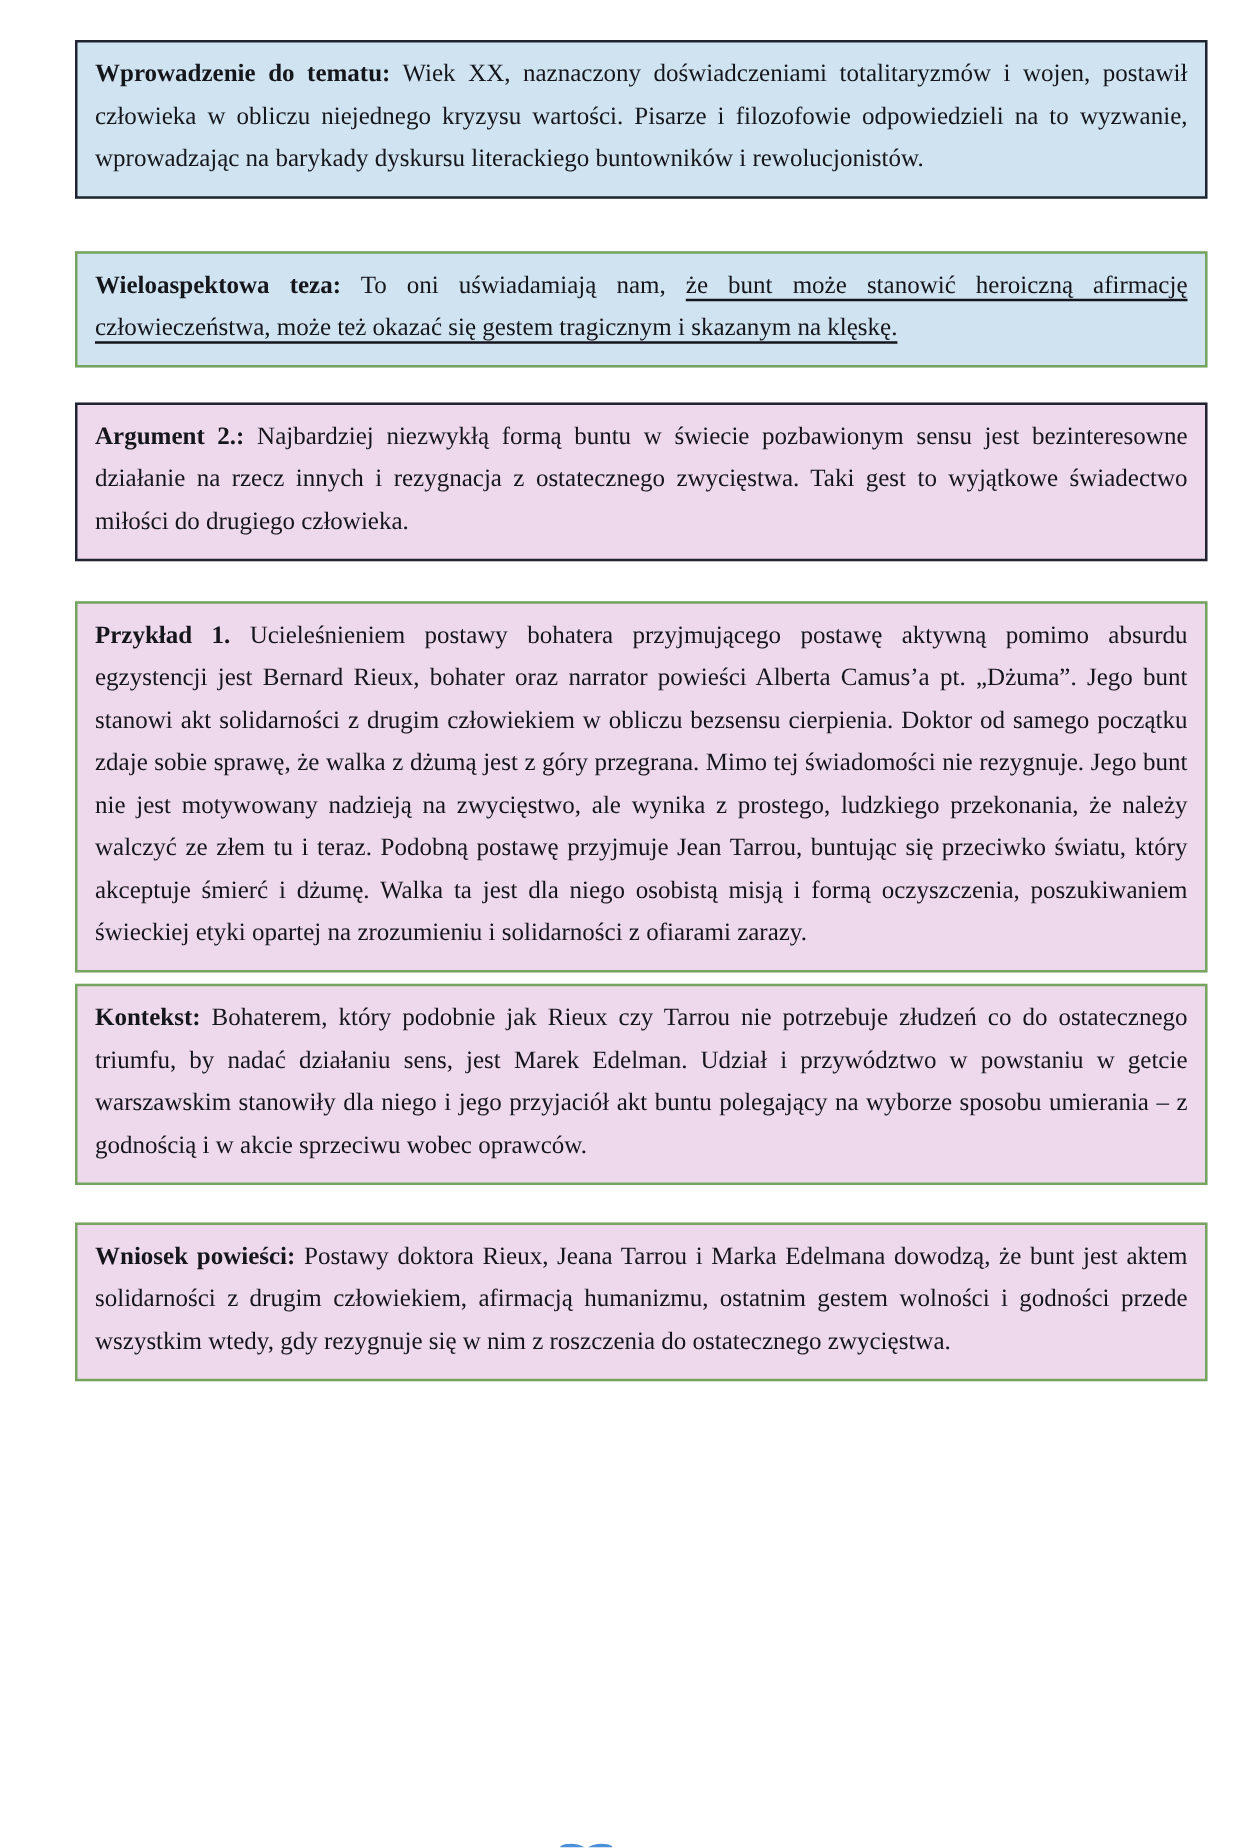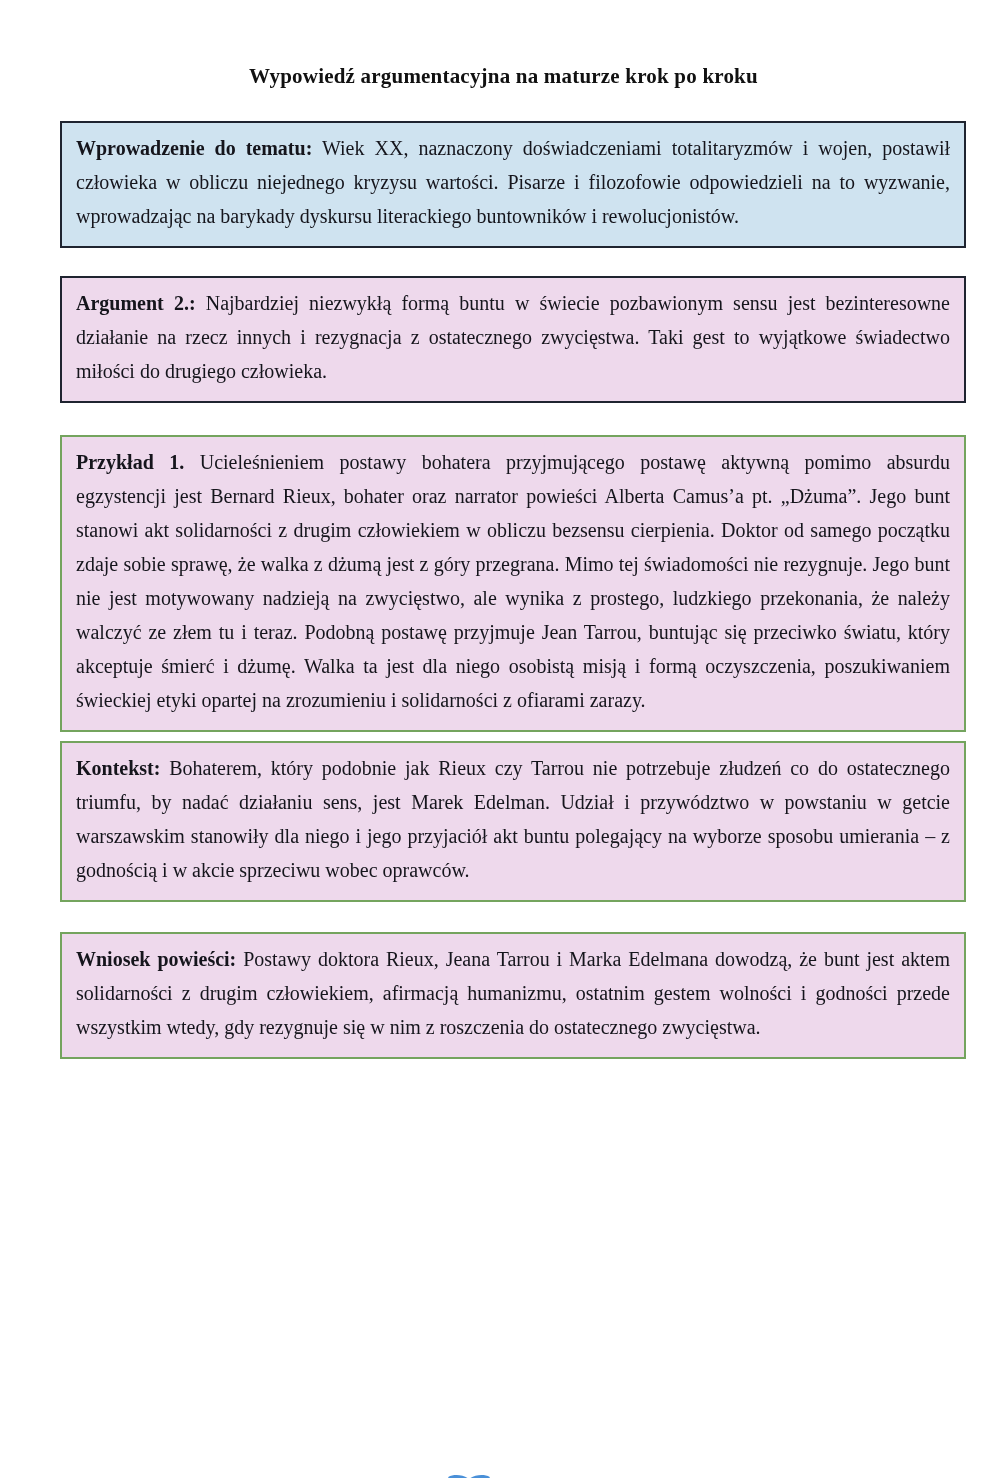--- a/index.html
+++ b/index.html
@@ -73,26 +73,28 @@
     font-family:"Liberation Sans","DejaVu Sans",sans-serif;
     font-size:23px;
     color:#222;
   }
 </style>
 </head>
 <body>
 
 <div class="page">
 
-  <h1 class="title">Wypowiedź argumentacyjna na maturze krok po kroku</h1>
 
   <div class="box bg-blue bd-dark mt-box1">
     <span class="lead">Wprowadzenie do tematu:</span><span> Wiek XX, naznaczony doświadczeniami totalitaryzmów i wojen, postawił człowieka w obliczu niejednego kryzysu wartości. Pisarze i filozofowie odpowiedzieli na to wyzwanie, wprowadzając na barykady dyskursu literackiego buntowników i rewolucjonistów.</span>
   </div>
 
+  <div class="box bg-blue bd-green mt-box2">
+    <span class="lead">Wieloaspektowa teza:</span><span> To oni uświadamiają nam, </span><span class="ul">że bunt może stanowić heroiczną afirmację człowieczeństwa, może też okazać się gestem tragicznym i skazanym na klęskę.</span>
+  </div>
 
   <div class="box bg-pink bd-dark mt-box3">
     <span class="lead">Argument 2.:</span><span> Najbardziej niezwykłą formą buntu w świecie pozbawionym sensu jest bezinteresowne działanie na rzecz innych i rezygnacja z ostatecznego zwycięstwa. Taki gest to wyjątkowe świadectwo miłości do drugiego człowieka.</span>
   </div>
 
   <div class="box bg-pink bd-green mt-box4">
     <span class="lead">Przykład 1.</span><span> Ucieleśnieniem postawy bohatera przyjmującego postawę aktywną pomimo absurdu egzystencji jest Bernard Rieux, bohater oraz narrator powieści Alberta Camus’a pt. „Dżuma”. Jego bunt stanowi akt solidarności z drugim człowiekiem w obliczu bezsensu cierpienia. Doktor od samego początku zdaje sobie sprawę, że walka z dżumą jest z góry przegrana. Mimo tej świadomości nie rezygnuje. Jego bunt nie jest motywowany nadzieją na zwycięstwo, ale wynika z prostego, ludzkiego przekonania, że należy walczyć ze złem tu i teraz. Podobną postawę przyjmuje Jean Tarrou, buntując się przeciwko światu, który akceptuje śmierć i dżumę. Walka ta jest dla niego osobistą misją i formą oczyszczenia, poszukiwaniem świeckiej etyki opartej na zrozumieniu i solidarności  z ofiarami zarazy.</span>
   </div>
 
   <div class="box bg-pink bd-green mt-box5">

